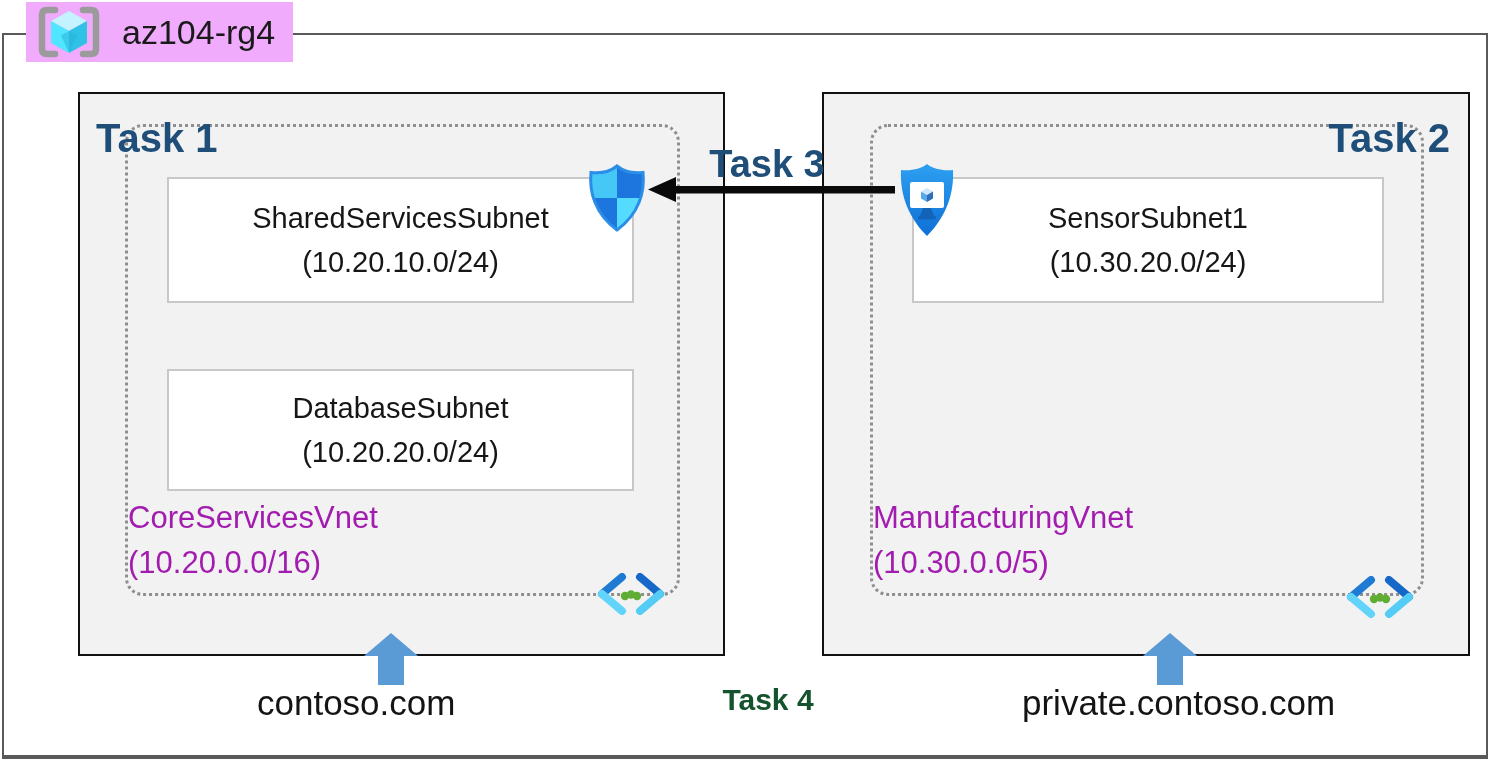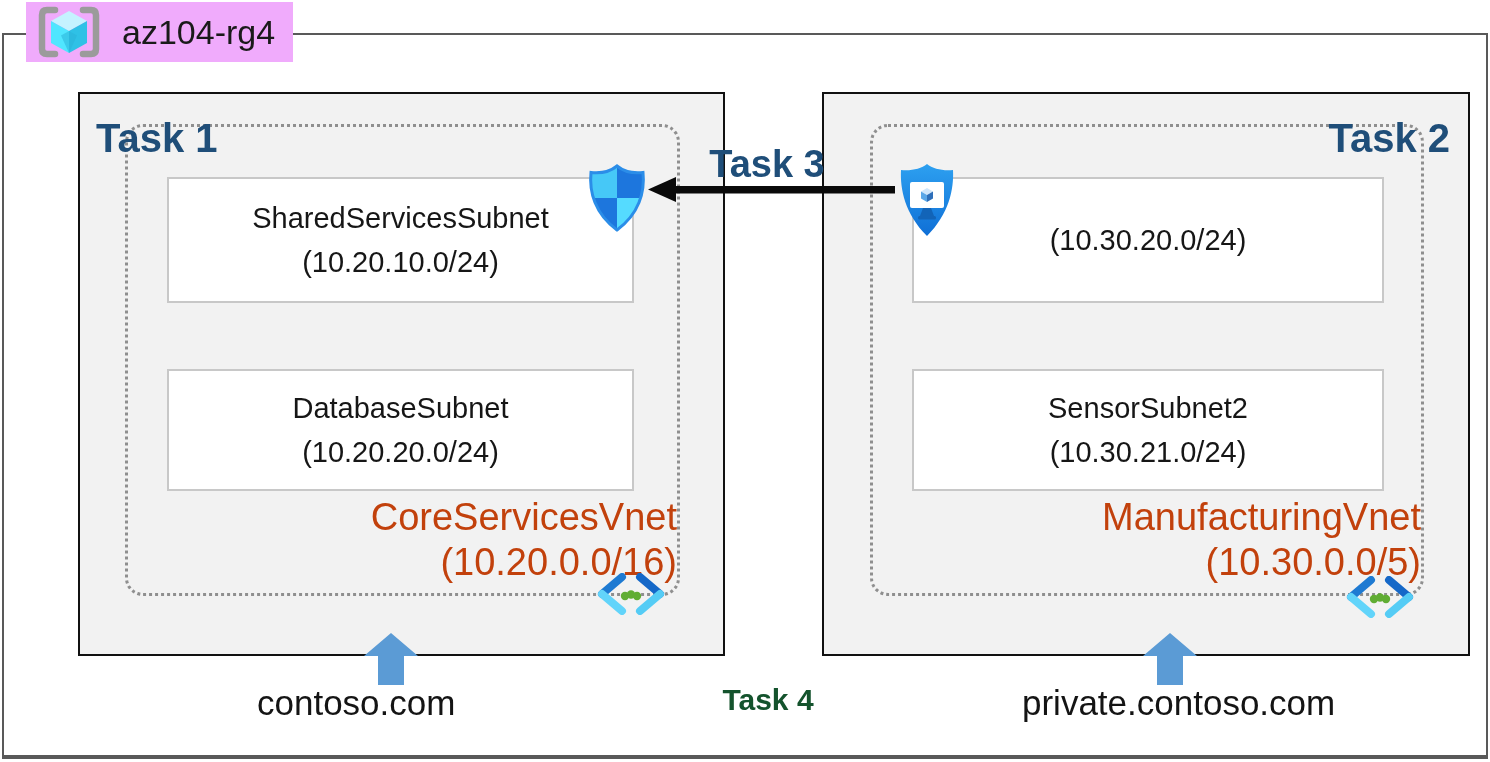--- a/index.html
+++ b/index.html
@@ -45,22 +45,22 @@
     position:absolute; background:#fff; border:2px solid #c8c8c8; z-index:1;
     display:flex; flex-direction:column; justify-content:center; align-items:center;
     text-align:center; font-size:29px; line-height:44px; color:#161616;
   }
   .task-box.left  .subnet-box{ left:39px; width:467px; }
   .task-box.right .subnet-box{ left:39px; width:472px; }
   .subnet-box.first { top:50px;  height:126px; }
   .subnet-box.second{ top:202px; height:122px;margin-top:40px; }
 
   .vnet-title{
-    position:absolute; left:0; right:0; top:368px; text-align:right;
-    font-size:38px; line-height:45px; color:#c2410c;
+    position:absolute; left:0; right:0; top:368px; text-align:left;
+    font-size:31px; line-height:45px; color:#a21caf;
   }
   .vnet-icon{ position:absolute; z-index:3; }
   .task-box.left  .vnet-icon{ left:468px; top:446px; }
   .task-box.right .vnet-icon{ left:472px; top:449px; }
 
   
   .nsg-icon{ position:absolute; left:507px; top:70px; z-index:5; }
   .pvm-icon{ position:absolute; left:75px;  top:68px; z-index:5; }
 
   
@@ -139,25 +139,22 @@
       </g>
       <path d="M30 2 C36 7 46 9.5 56 8.5 C58 28 52 50 30 66 C8 50 2 28 4 8.5 C14 9.5 24 7 30 2 Z" fill="none" stroke="#2b8de8" stroke-width="3"></path>
     </svg>
   </section>
 
   <section class="task-box right">
     <div class="task-label tr">Task 2</div>
 
     <div class="dotted-box">
       <div class="subnet-box first">
+        <span>SensorSubnet1</span>
         <span>(10.30.20.0/24)</span>
-      </div>
-      <div class="subnet-box second">
-        <span>SensorSubnet2</span>
-        <span>(10.30.21.0/24)</span>
       </div>
       <div class="vnet-title">
         <div>ManufacturingVnet</div>
         <div>(10.30.0.0/5)</div>
       </div>
       <svg class="vnet-icon" width="70" height="42" viewBox="0 0 70 42">
         <line x1="26" y1="4" x2="6" y2="21" stroke="#1e7ad2" stroke-width="8" stroke-linecap="round"></line>
         <line x1="6" y1="21" x2="26" y2="38" stroke="#62d4fa" stroke-width="8" stroke-linecap="round"></line>
         <line x1="44" y1="4" x2="64" y2="21" stroke="#1568c8" stroke-width="8" stroke-linecap="round"></line>
         <line x1="64" y1="21" x2="44" y2="38" stroke="#55ccf5" stroke-width="8" stroke-linecap="round"></line>

